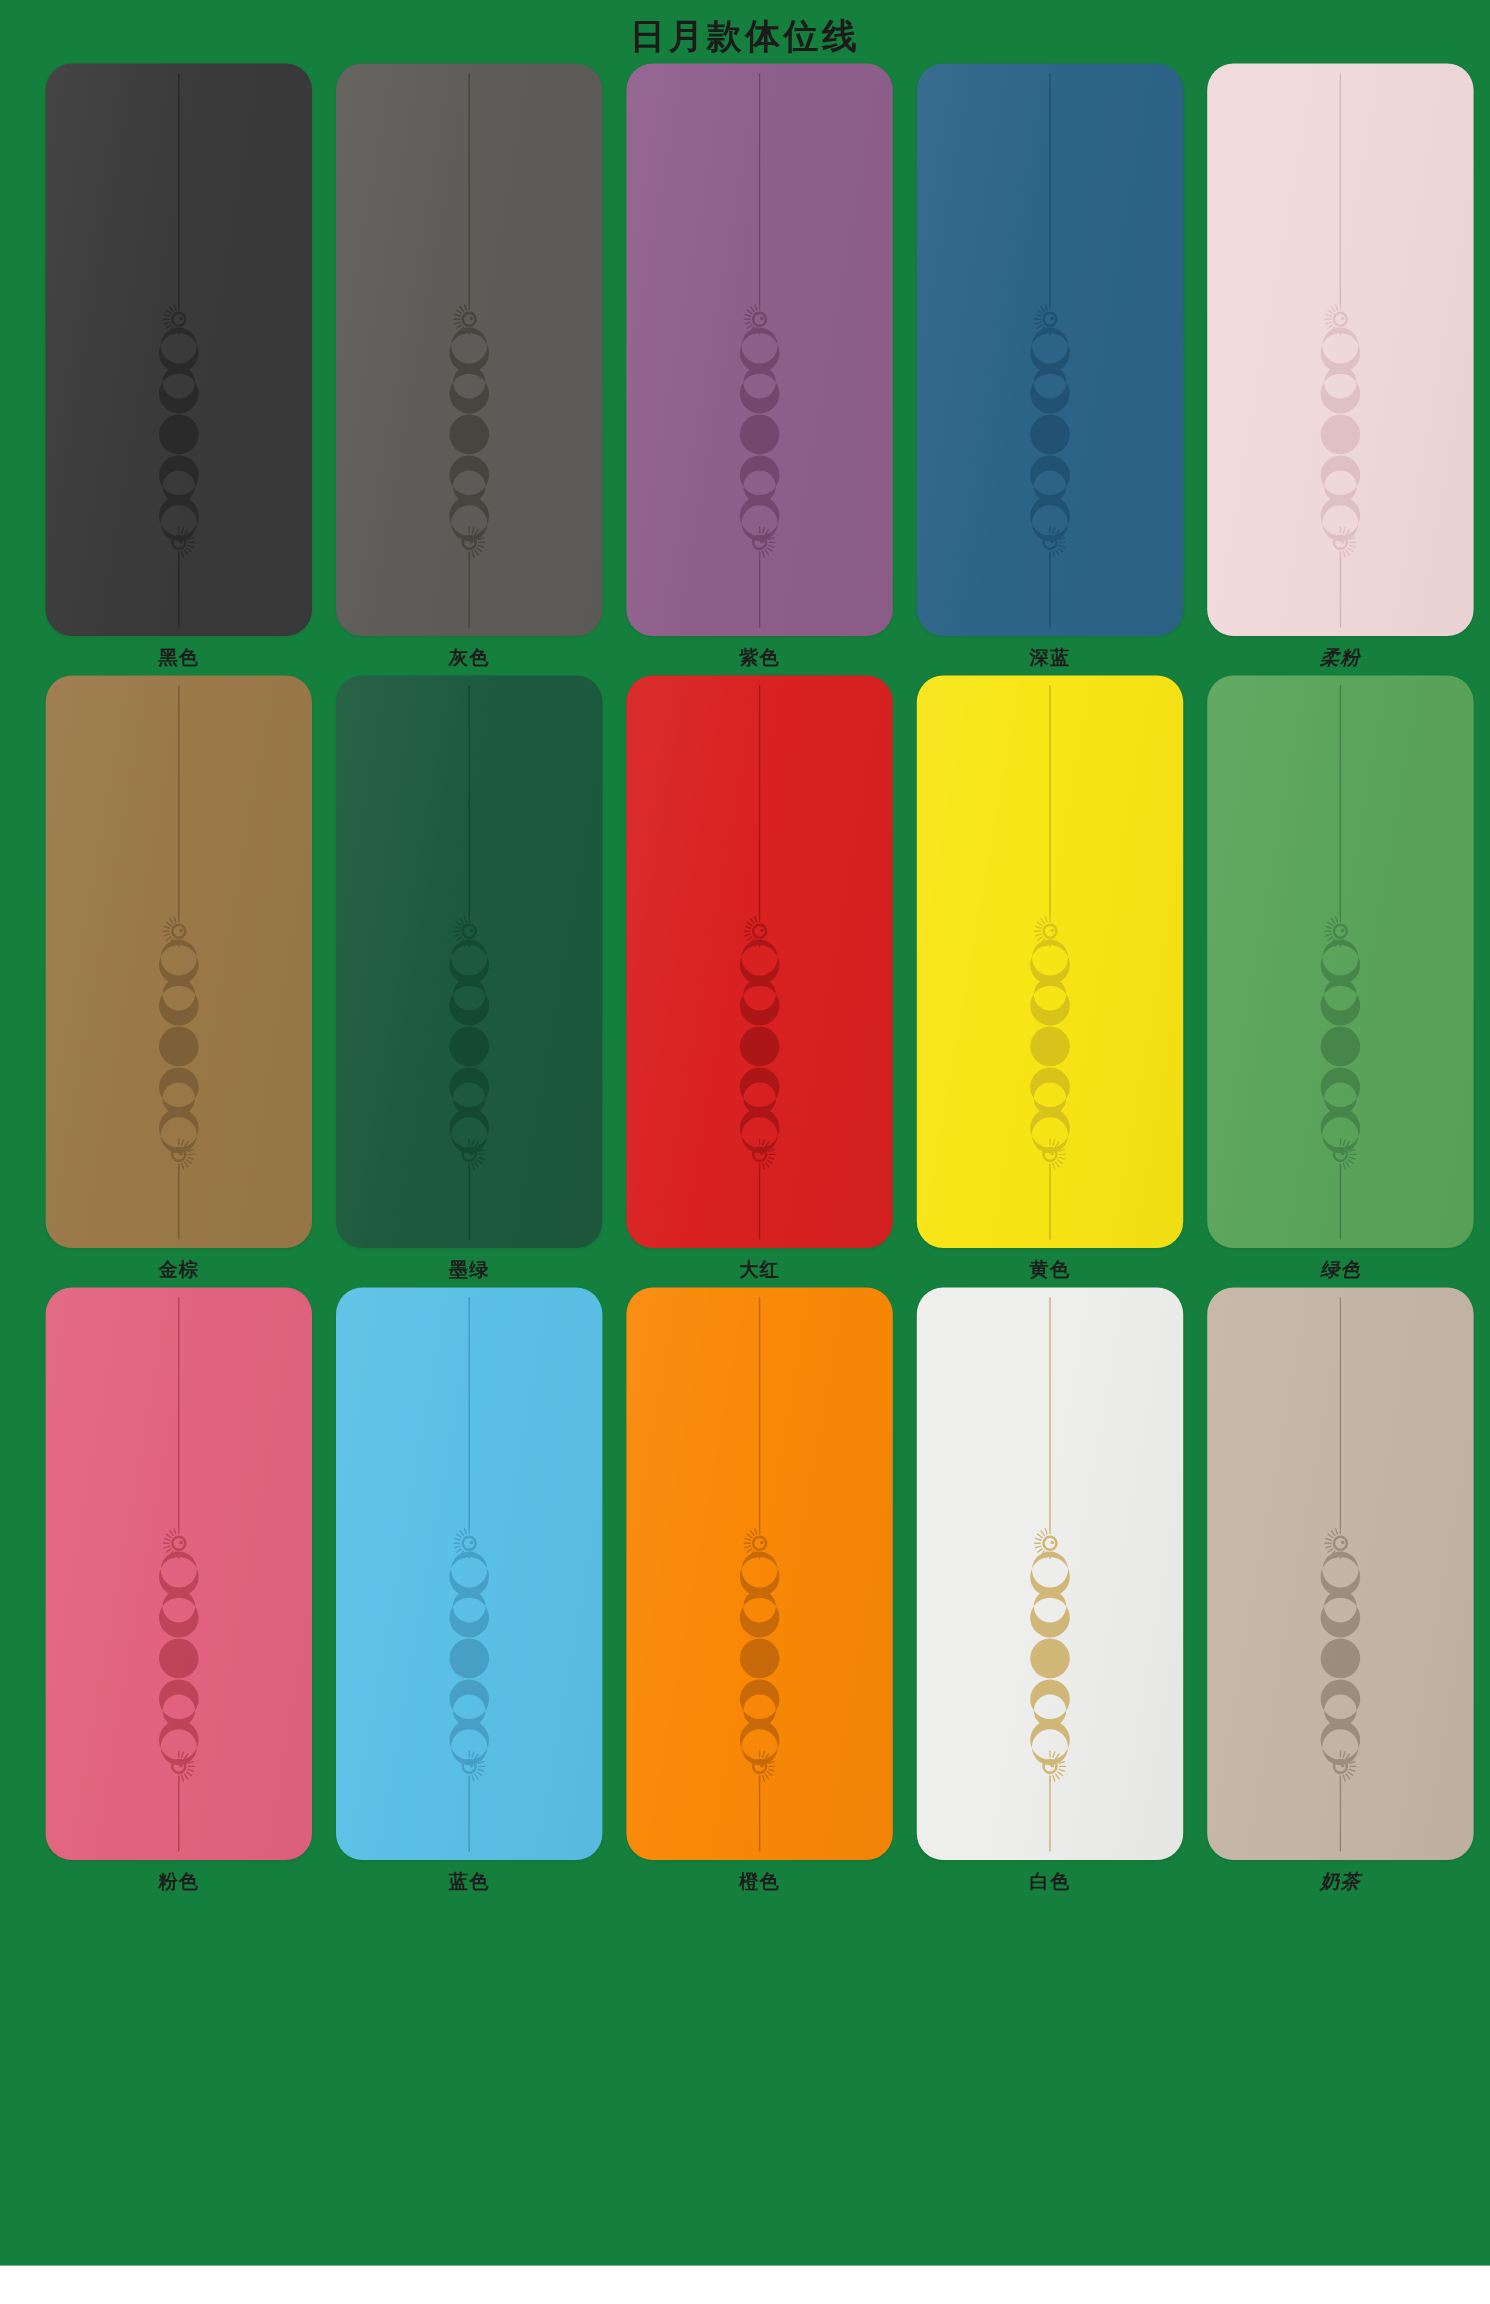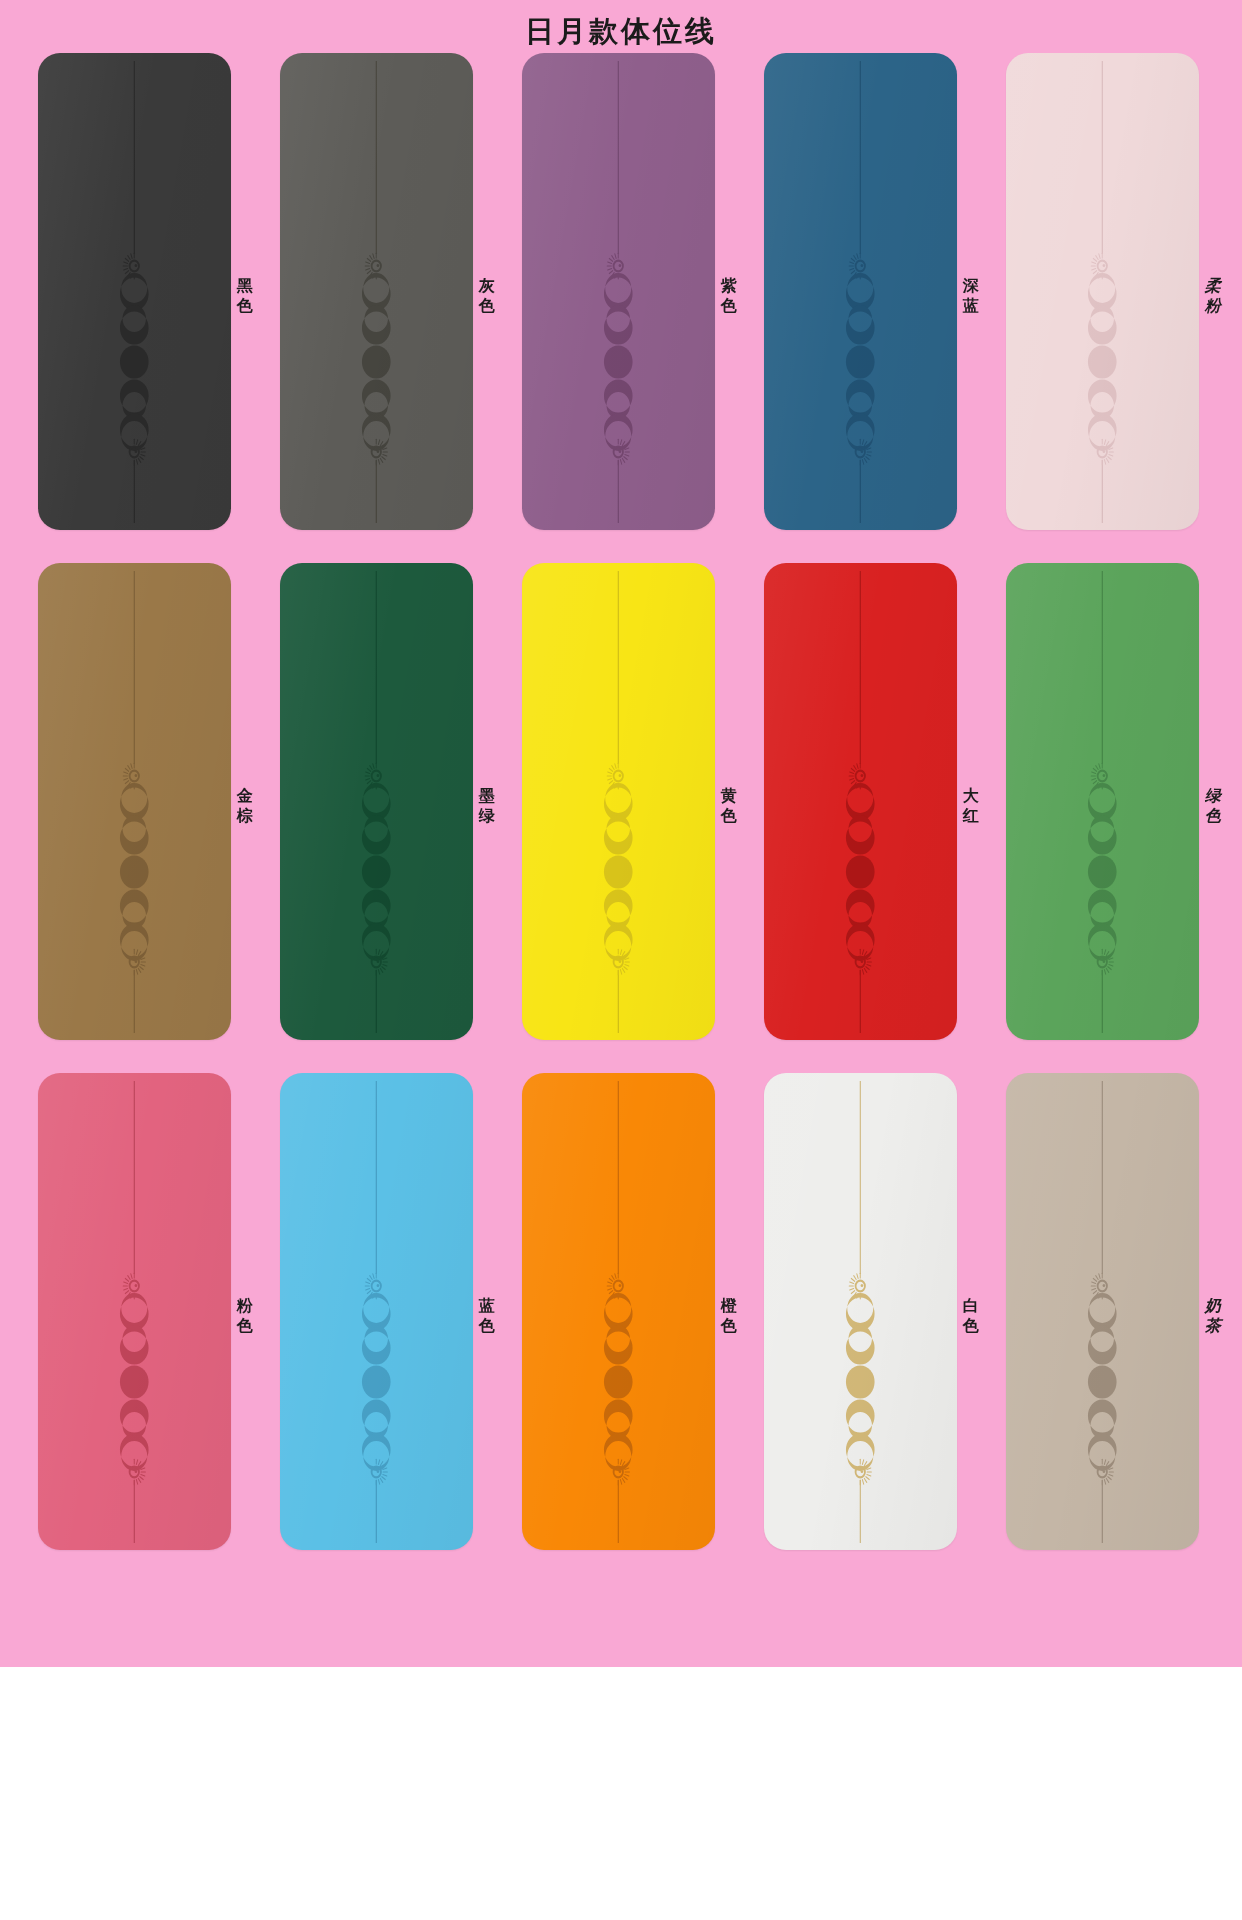--- a/index.html
+++ b/index.html
@@ -11,22 +11,22 @@
   body {
     width: 1242px;
     height: 1920px;
     font-family: "Liberation Serif", "DejaVu Serif", serif;
     overflow: hidden;
   }
 
   .page {
     position: relative;
     width: 1242px;
-    height: 1667px;
-    background: #f9a8d4;
+    height: 1888px;
+    background: #15803d;
   }
 
   
   .title {
     position: absolute;
     top: 14px;
     left: 0;
     width: 1242px;
     text-align: center;
     font-family: "Liberation Serif", "DejaVu Serif", serif;
@@ -51,21 +51,21 @@
   .row {
     display: flex;
     justify-content: flex-start;
     align-items: flex-start;
     height: 510px;
   }
   .cell {
     width: 222px;
     margin-right: 20px;
     display: flex;
-    flex-direction: row;
+    flex-direction: column;
     align-items: center;
   }
   .cell:first-child { margin-left: 38px; }
   .cell:last-child { margin-right: 0; font-style: italic; }
 
   
   .mat {
     position: relative;
     width: 222px;
     height: 477px;
@@ -394,20 +394,61 @@
               <line x1="117.47213595499959" y1="403.70228201833976" x2="121.35541752799932" y2="406.52365122934367" stroke="#134a30" stroke-width="1.15" stroke-linecap="round"></line>
               <line x1="115.70228201833979" y1="405.4721359549996" x2="118.52365122934366" y2="409.35541752799935" stroke="#134a30" stroke-width="1.15" stroke-linecap="round"></line>
               <line x1="113.47213595499957" y1="406.60845213036123" x2="114.95541752799933" y2="411.173523408578" stroke="#134a30" stroke-width="1.15" stroke-linecap="round"></line>
               <line x1="111" y1="407" x2="111" y2="411.8" stroke="#134a30" stroke-width="1.15" stroke-linecap="round"></line>
             </svg>
             <div class="mat-sheen"></div>
           </div>
           <div class="label">墨绿</div>
         </div>
         <div class="cell">
+          <div class="mat" style="background: rgb(217, 33, 33);">
+            <svg class="art" viewBox="0 0 222 477" preserveAspectRatio="none" xmlns="http://www.w3.org/2000/svg">
+              <line x1="111" y1="8" x2="111" y2="201" stroke="#a31414" stroke-width="1.1"></line>
+              <line x1="111" y1="407" x2="111" y2="470" stroke="#a31414" stroke-width="1.1"></line>
+              <circle cx="111" cy="213" r="5.4" fill="none" stroke="#ad1616" stroke-width="2.1"></circle>
+              <circle cx="112.9" cy="212.4" r="1.5" fill="#ad1616"></circle>
+              <line x1="111" y1="221" x2="111" y2="225.8" stroke="#ad1616" stroke-width="1.15" stroke-linecap="round"></line>
+              <line x1="108.52786404500043" y1="220.60845213036123" x2="107.04458247200067" y2="225.17352340857798" stroke="#ad1616" stroke-width="1.15" stroke-linecap="round"></line>
+              <line x1="106.29771798166021" y1="219.47213595499957" x2="103.47634877065634" y2="223.35541752799932" stroke="#ad1616" stroke-width="1.15" stroke-linecap="round"></line>
+              <line x1="104.52786404500043" y1="217.7022820183398" x2="100.64458247200068" y2="220.52365122934367" stroke="#ad1616" stroke-width="1.15" stroke-linecap="round"></line>
+              <line x1="103.39154786963877" y1="215.47213595499957" x2="98.82647659142204" y2="216.95541752799932" stroke="#ad1616" stroke-width="1.15" stroke-linecap="round"></line>
+              <line x1="103" y1="213" x2="98.2" y2="213" stroke="#ad1616" stroke-width="1.15" stroke-linecap="round"></line>
+              <line x1="103.39154786963877" y1="210.52786404500043" x2="98.82647659142204" y2="209.04458247200066" stroke="#ad1616" stroke-width="1.15" stroke-linecap="round"></line>
+              <line x1="104.52786404500041" y1="208.2977179816602" x2="100.64458247200068" y2="205.47634877065636" stroke="#ad1616" stroke-width="1.15" stroke-linecap="round"></line>
+              <line x1="106.29771798166021" y1="206.52786404500043" x2="103.47634877065634" y2="202.64458247200068" stroke="#ad1616" stroke-width="1.15" stroke-linecap="round"></line>
+              <line x1="108.52786404500041" y1="205.39154786963877" x2="107.04458247200067" y2="200.82647659142202" stroke="#ad1616" stroke-width="1.15" stroke-linecap="round"></line>
+              <line x1="111" y1="205" x2="111" y2="200.2" stroke="#ad1616" stroke-width="1.15" stroke-linecap="round"></line>
+              <path d="M 111 224.5 A 16.5 16.5 0 1 0 111 257.5 A 16.5 16.5 0 1 0 111 224.5 Z M 111 220 A 15 15 0 1 1 111 250 A 15 15 0 1 1 111 220 Z" fill="#ad1616" fill-rule="evenodd"></path>
+              <path d="M 111 258.5 A 16.5 16.5 0 1 0 111 291.5 A 16.5 16.5 0 1 0 111 258.5 Z M 111 252 A 13.5 13.5 0 1 1 111 279 A 13.5 13.5 0 1 1 111 252 Z" fill="#ad1616" fill-rule="evenodd"></path>
+              <ellipse cx="111" cy="309" rx="16.5" ry="16.5" fill="#ad1616"></ellipse>
+              <path d="M 111 326.5 A 16.5 16.5 0 1 0 111 359.5 A 16.5 16.5 0 1 0 111 326.5 Z M 111 339 A 13.5 13.5 0 1 1 111 366 A 13.5 13.5 0 1 1 111 339 Z" fill="#ad1616" fill-rule="evenodd"></path>
+              <path d="M 111 360.5 A 16.5 16.5 0 1 0 111 393.5 A 16.5 16.5 0 1 0 111 360.5 Z M 111 368 A 15 15 0 1 1 111 398 A 15 15 0 1 1 111 368 Z" fill="#ad1616" fill-rule="evenodd"></path>
+              <circle cx="111" cy="399" r="5.4" fill="none" stroke="#ad1616" stroke-width="2.1"></circle>
+              <circle cx="112.9" cy="398.4" r="1.5" fill="#ad1616"></circle>
+              <line x1="111" y1="391" x2="111" y2="386.2" stroke="#ad1616" stroke-width="1.15" stroke-linecap="round"></line>
+              <line x1="113.47213595499957" y1="391.39154786963877" x2="114.95541752799933" y2="386.826476591422" stroke="#ad1616" stroke-width="1.15" stroke-linecap="round"></line>
+              <line x1="115.70228201833979" y1="392.5278640450004" x2="118.52365122934366" y2="388.64458247200065" stroke="#ad1616" stroke-width="1.15" stroke-linecap="round"></line>
+              <line x1="117.47213595499957" y1="394.29771798166024" x2="121.35541752799932" y2="391.47634877065633" stroke="#ad1616" stroke-width="1.15" stroke-linecap="round"></line>
+              <line x1="118.60845213036123" y1="396.5278640450004" x2="123.17352340857796" y2="395.0445824720007" stroke="#ad1616" stroke-width="1.15" stroke-linecap="round"></line>
+              <line x1="119" y1="399" x2="123.8" y2="399" stroke="#ad1616" stroke-width="1.15" stroke-linecap="round"></line>
+              <line x1="118.60845213036123" y1="401.4721359549996" x2="123.17352340857796" y2="402.9554175279993" stroke="#ad1616" stroke-width="1.15" stroke-linecap="round"></line>
+              <line x1="117.47213595499959" y1="403.70228201833976" x2="121.35541752799932" y2="406.52365122934367" stroke="#ad1616" stroke-width="1.15" stroke-linecap="round"></line>
+              <line x1="115.70228201833979" y1="405.4721359549996" x2="118.52365122934366" y2="409.35541752799935" stroke="#ad1616" stroke-width="1.15" stroke-linecap="round"></line>
+              <line x1="113.47213595499957" y1="406.60845213036123" x2="114.95541752799933" y2="411.173523408578" stroke="#ad1616" stroke-width="1.15" stroke-linecap="round"></line>
+              <line x1="111" y1="407" x2="111" y2="411.8" stroke="#ad1616" stroke-width="1.15" stroke-linecap="round"></line>
+            </svg>
+            <div class="mat-sheen"></div>
+          </div>
+          <div class="label">大红</div>
+        </div>
+        <div class="cell">
           <div class="mat" style="background: rgb(248, 229, 21);">
             <svg class="art" viewBox="0 0 222 477" preserveAspectRatio="none" xmlns="http://www.w3.org/2000/svg">
               <line x1="111" y1="8" x2="111" y2="201" stroke="#c8b417" stroke-width="1.1"></line>
               <line x1="111" y1="407" x2="111" y2="470" stroke="#c8b417" stroke-width="1.1"></line>
               <circle cx="111" cy="213" r="5.4" fill="none" stroke="#d9c41a" stroke-width="2.1"></circle>
               <circle cx="112.9" cy="212.4" r="1.5" fill="#d9c41a"></circle>
               <line x1="111" y1="221" x2="111" y2="225.8" stroke="#d9c41a" stroke-width="1.15" stroke-linecap="round"></line>
               <line x1="108.52786404500043" y1="220.60845213036123" x2="107.04458247200067" y2="225.17352340857798" stroke="#d9c41a" stroke-width="1.15" stroke-linecap="round"></line>
               <line x1="106.29771798166021" y1="219.47213595499957" x2="103.47634877065634" y2="223.35541752799932" stroke="#d9c41a" stroke-width="1.15" stroke-linecap="round"></line>
               <line x1="104.52786404500043" y1="217.7022820183398" x2="100.64458247200068" y2="220.52365122934367" stroke="#d9c41a" stroke-width="1.15" stroke-linecap="round"></line>
@@ -435,61 +476,20 @@
               <line x1="117.47213595499959" y1="403.70228201833976" x2="121.35541752799932" y2="406.52365122934367" stroke="#d9c41a" stroke-width="1.15" stroke-linecap="round"></line>
               <line x1="115.70228201833979" y1="405.4721359549996" x2="118.52365122934366" y2="409.35541752799935" stroke="#d9c41a" stroke-width="1.15" stroke-linecap="round"></line>
               <line x1="113.47213595499957" y1="406.60845213036123" x2="114.95541752799933" y2="411.173523408578" stroke="#d9c41a" stroke-width="1.15" stroke-linecap="round"></line>
               <line x1="111" y1="407" x2="111" y2="411.8" stroke="#d9c41a" stroke-width="1.15" stroke-linecap="round"></line>
             </svg>
             <div class="mat-sheen"></div>
           </div>
           <div class="label">黄色</div>
         </div>
         <div class="cell">
-          <div class="mat" style="background: rgb(217, 33, 33);">
-            <svg class="art" viewBox="0 0 222 477" preserveAspectRatio="none" xmlns="http://www.w3.org/2000/svg">
-              <line x1="111" y1="8" x2="111" y2="201" stroke="#a31414" stroke-width="1.1"></line>
-              <line x1="111" y1="407" x2="111" y2="470" stroke="#a31414" stroke-width="1.1"></line>
-              <circle cx="111" cy="213" r="5.4" fill="none" stroke="#ad1616" stroke-width="2.1"></circle>
-              <circle cx="112.9" cy="212.4" r="1.5" fill="#ad1616"></circle>
-              <line x1="111" y1="221" x2="111" y2="225.8" stroke="#ad1616" stroke-width="1.15" stroke-linecap="round"></line>
-              <line x1="108.52786404500043" y1="220.60845213036123" x2="107.04458247200067" y2="225.17352340857798" stroke="#ad1616" stroke-width="1.15" stroke-linecap="round"></line>
-              <line x1="106.29771798166021" y1="219.47213595499957" x2="103.47634877065634" y2="223.35541752799932" stroke="#ad1616" stroke-width="1.15" stroke-linecap="round"></line>
-              <line x1="104.52786404500043" y1="217.7022820183398" x2="100.64458247200068" y2="220.52365122934367" stroke="#ad1616" stroke-width="1.15" stroke-linecap="round"></line>
-              <line x1="103.39154786963877" y1="215.47213595499957" x2="98.82647659142204" y2="216.95541752799932" stroke="#ad1616" stroke-width="1.15" stroke-linecap="round"></line>
-              <line x1="103" y1="213" x2="98.2" y2="213" stroke="#ad1616" stroke-width="1.15" stroke-linecap="round"></line>
-              <line x1="103.39154786963877" y1="210.52786404500043" x2="98.82647659142204" y2="209.04458247200066" stroke="#ad1616" stroke-width="1.15" stroke-linecap="round"></line>
-              <line x1="104.52786404500041" y1="208.2977179816602" x2="100.64458247200068" y2="205.47634877065636" stroke="#ad1616" stroke-width="1.15" stroke-linecap="round"></line>
-              <line x1="106.29771798166021" y1="206.52786404500043" x2="103.47634877065634" y2="202.64458247200068" stroke="#ad1616" stroke-width="1.15" stroke-linecap="round"></line>
-              <line x1="108.52786404500041" y1="205.39154786963877" x2="107.04458247200067" y2="200.82647659142202" stroke="#ad1616" stroke-width="1.15" stroke-linecap="round"></line>
-              <line x1="111" y1="205" x2="111" y2="200.2" stroke="#ad1616" stroke-width="1.15" stroke-linecap="round"></line>
-              <path d="M 111 224.5 A 16.5 16.5 0 1 0 111 257.5 A 16.5 16.5 0 1 0 111 224.5 Z M 111 220 A 15 15 0 1 1 111 250 A 15 15 0 1 1 111 220 Z" fill="#ad1616" fill-rule="evenodd"></path>
-              <path d="M 111 258.5 A 16.5 16.5 0 1 0 111 291.5 A 16.5 16.5 0 1 0 111 258.5 Z M 111 252 A 13.5 13.5 0 1 1 111 279 A 13.5 13.5 0 1 1 111 252 Z" fill="#ad1616" fill-rule="evenodd"></path>
-              <ellipse cx="111" cy="309" rx="16.5" ry="16.5" fill="#ad1616"></ellipse>
-              <path d="M 111 326.5 A 16.5 16.5 0 1 0 111 359.5 A 16.5 16.5 0 1 0 111 326.5 Z M 111 339 A 13.5 13.5 0 1 1 111 366 A 13.5 13.5 0 1 1 111 339 Z" fill="#ad1616" fill-rule="evenodd"></path>
-              <path d="M 111 360.5 A 16.5 16.5 0 1 0 111 393.5 A 16.5 16.5 0 1 0 111 360.5 Z M 111 368 A 15 15 0 1 1 111 398 A 15 15 0 1 1 111 368 Z" fill="#ad1616" fill-rule="evenodd"></path>
-              <circle cx="111" cy="399" r="5.4" fill="none" stroke="#ad1616" stroke-width="2.1"></circle>
-              <circle cx="112.9" cy="398.4" r="1.5" fill="#ad1616"></circle>
-              <line x1="111" y1="391" x2="111" y2="386.2" stroke="#ad1616" stroke-width="1.15" stroke-linecap="round"></line>
-              <line x1="113.47213595499957" y1="391.39154786963877" x2="114.95541752799933" y2="386.826476591422" stroke="#ad1616" stroke-width="1.15" stroke-linecap="round"></line>
-              <line x1="115.70228201833979" y1="392.5278640450004" x2="118.52365122934366" y2="388.64458247200065" stroke="#ad1616" stroke-width="1.15" stroke-linecap="round"></line>
-              <line x1="117.47213595499957" y1="394.29771798166024" x2="121.35541752799932" y2="391.47634877065633" stroke="#ad1616" stroke-width="1.15" stroke-linecap="round"></line>
-              <line x1="118.60845213036123" y1="396.5278640450004" x2="123.17352340857796" y2="395.0445824720007" stroke="#ad1616" stroke-width="1.15" stroke-linecap="round"></line>
-              <line x1="119" y1="399" x2="123.8" y2="399" stroke="#ad1616" stroke-width="1.15" stroke-linecap="round"></line>
-              <line x1="118.60845213036123" y1="401.4721359549996" x2="123.17352340857796" y2="402.9554175279993" stroke="#ad1616" stroke-width="1.15" stroke-linecap="round"></line>
-              <line x1="117.47213595499959" y1="403.70228201833976" x2="121.35541752799932" y2="406.52365122934367" stroke="#ad1616" stroke-width="1.15" stroke-linecap="round"></line>
-              <line x1="115.70228201833979" y1="405.4721359549996" x2="118.52365122934366" y2="409.35541752799935" stroke="#ad1616" stroke-width="1.15" stroke-linecap="round"></line>
-              <line x1="113.47213595499957" y1="406.60845213036123" x2="114.95541752799933" y2="411.173523408578" stroke="#ad1616" stroke-width="1.15" stroke-linecap="round"></line>
-              <line x1="111" y1="407" x2="111" y2="411.8" stroke="#ad1616" stroke-width="1.15" stroke-linecap="round"></line>
-            </svg>
-            <div class="mat-sheen"></div>
-          </div>
-          <div class="label">大红</div>
-        </div>
-        <div class="cell">
           <div class="mat" style="background: rgb(91, 164, 91);">
             <svg class="art" viewBox="0 0 222 477" preserveAspectRatio="none" xmlns="http://www.w3.org/2000/svg">
               <line x1="111" y1="8" x2="111" y2="201" stroke="#3f7e42" stroke-width="1.1"></line>
               <line x1="111" y1="407" x2="111" y2="470" stroke="#3f7e42" stroke-width="1.1"></line>
               <circle cx="111" cy="213" r="5.4" fill="none" stroke="#47874a" stroke-width="2.1"></circle>
               <circle cx="112.9" cy="212.4" r="1.5" fill="#47874a"></circle>
               <line x1="111" y1="221" x2="111" y2="225.8" stroke="#47874a" stroke-width="1.15" stroke-linecap="round"></line>
               <line x1="108.52786404500043" y1="220.60845213036123" x2="107.04458247200067" y2="225.17352340857798" stroke="#47874a" stroke-width="1.15" stroke-linecap="round"></line>
               <line x1="106.29771798166021" y1="219.47213595499957" x2="103.47634877065634" y2="223.35541752799932" stroke="#47874a" stroke-width="1.15" stroke-linecap="round"></line>
               <line x1="104.52786404500043" y1="217.7022820183398" x2="100.64458247200068" y2="220.52365122934367" stroke="#47874a" stroke-width="1.15" stroke-linecap="round"></line>

